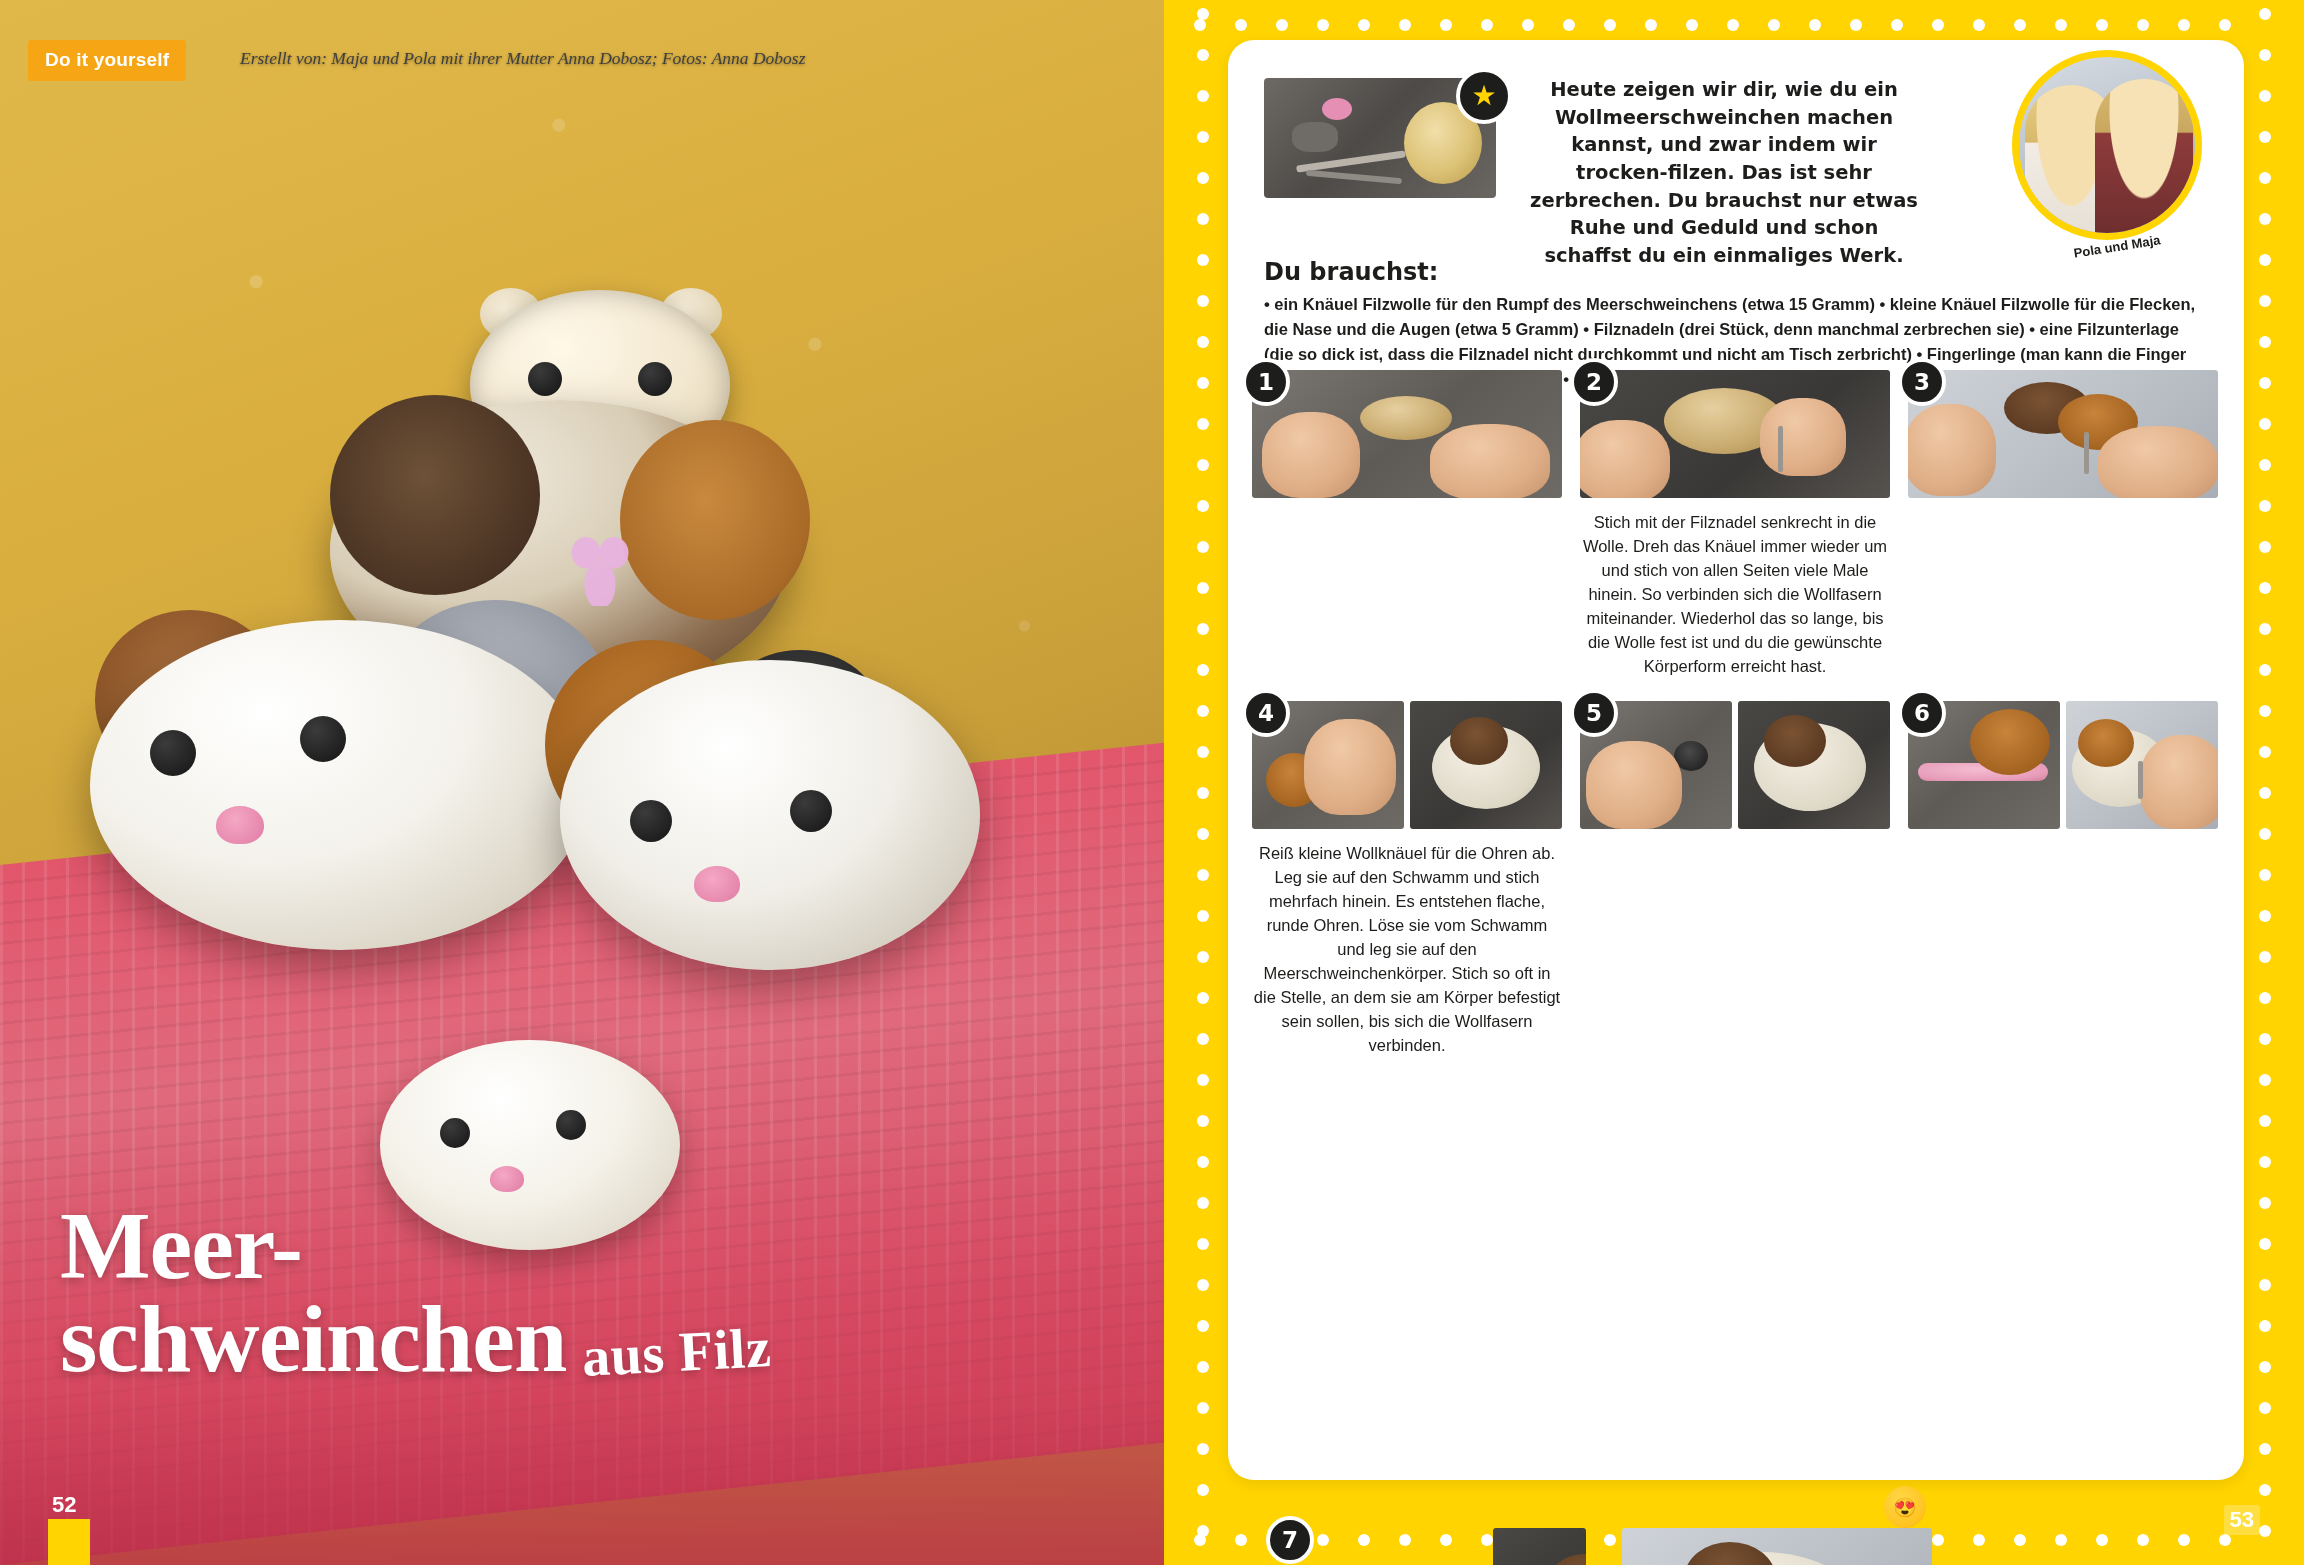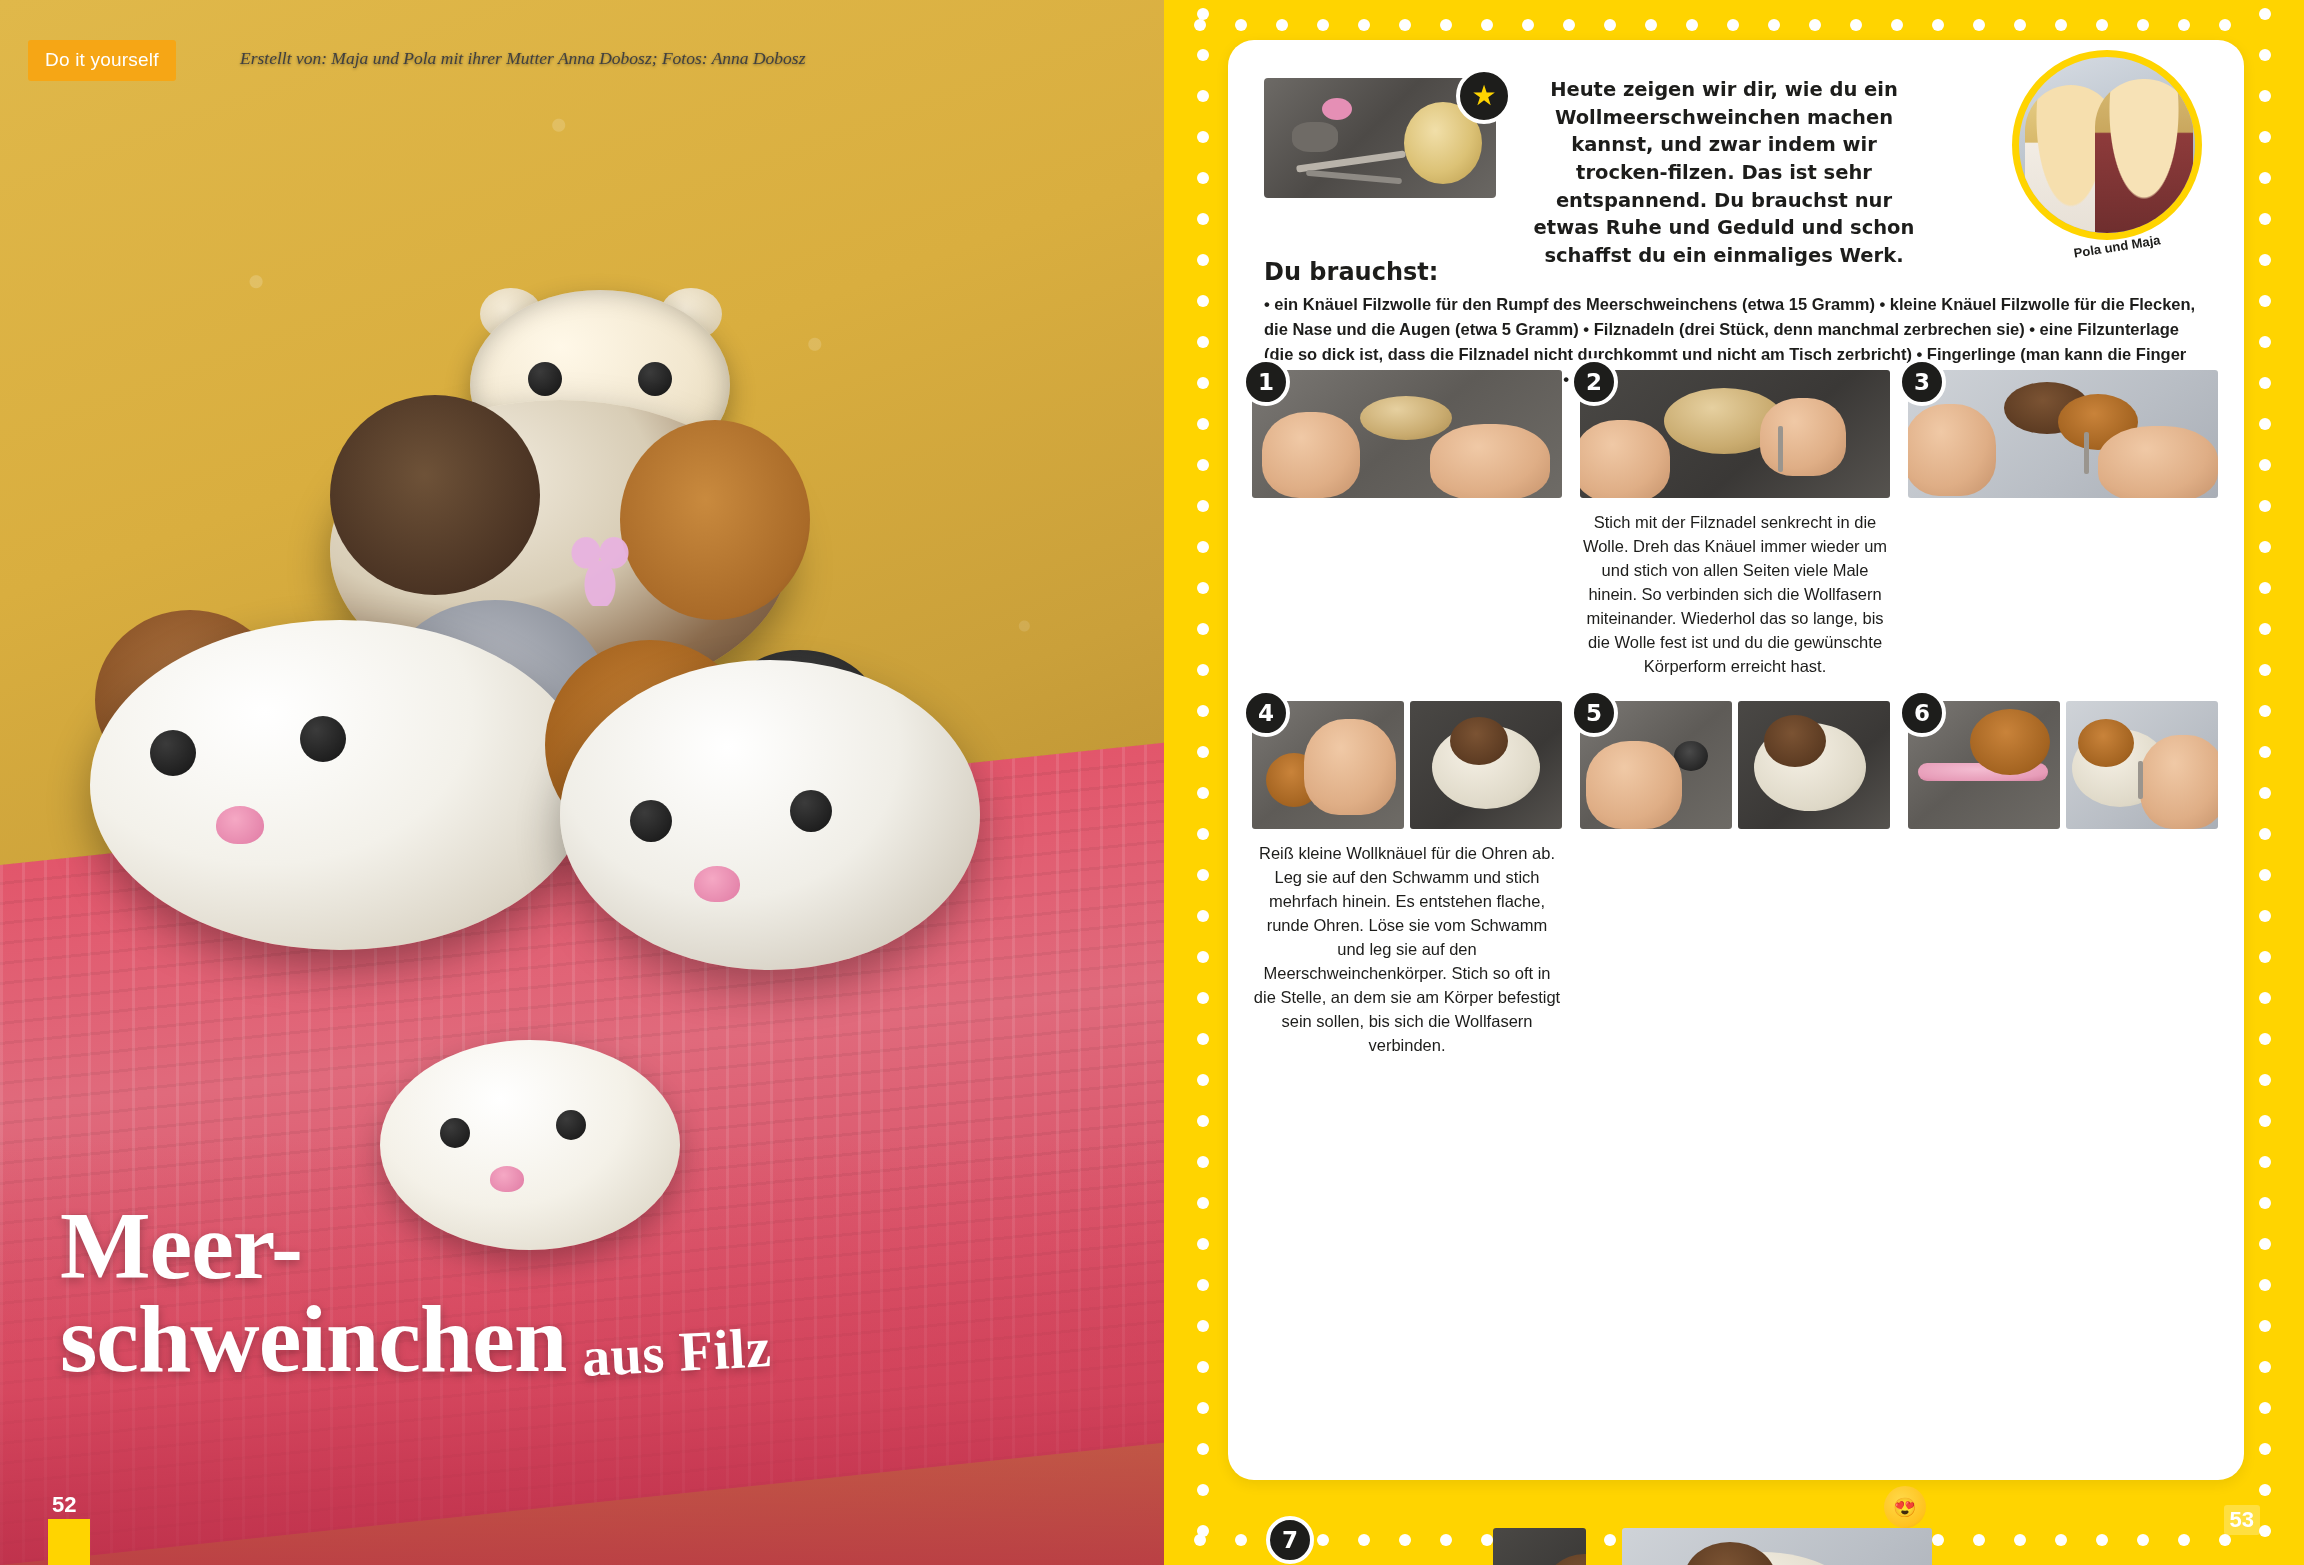--- a/index.html
+++ b/index.html
@@ -111,21 +111,21 @@
 
   .gp-baby {
     left: 380px; top: 1040px; width: 300px; height: 210px;
     background: radial-gradient(ellipse at 40% 28%, #ffffff 0%, #f4f1e8 50%, #ded8c9 85%, #c6bfae 100%);
     box-shadow: 0 12px 30px rgba(0,0,0,0.28);
   }
 
   .label-diy {
     position: absolute; left: 28px; top: 40px;
     background: #f6a615; color: #ffffff;
-    font-weight: normal; font-size: 19px; letter-spacing: 0.2px;
+    font-weight: bold; font-size: 19px; letter-spacing: 0.2px;
     padding: 9px 17px 10px 17px; border-radius: 3px;
     font-family: "Liberation Sans", sans-serif;
     z-index: 6;
   }
   .credit {
     position: absolute; left: 240px; top: 48px;
     color: #404040; font-style: italic; font-size: 17.5px;
     font-family: "Liberation Serif", serif;
     text-shadow: 0 1px 3px rgba(0,0,0,0.4);
     z-index: 6; white-space: nowrap;
@@ -509,21 +509,21 @@
 
     <div class="intro-photo">
       <div class="wool"></div>
       <div class="gray1"></div>
       <div class="pink"></div>
       <div class="needle1"></div>
       <div class="needle2"></div>
     </div>
     <div class="star-badge">★</div>
 
-    <div class="intro-text">Heute zeigen wir dir, wie du ein Wollmeerschweinchen machen kannst, und zwar indem wir trocken-filzen. Das ist sehr entspannend. Du brauchst nur etwas Ruhe und Geduld und schon schaffst du ein einmaliges Werk.</div>
+    <div class="intro-text">Heute zeigen wir dir, wie du ein Wollmeerschweinchen machen kannst, und zwar indem wir trocken-filzen. Das ist sehr zerbrechen. Du brauchst nur etwas Ruhe und Geduld und schon schaffst du ein einmaliges Werk.</div>
 
     <div class="avatar-wrap">
       <div class="avatar">
         <div class="av-girl1"></div>
         <div class="av-girl2"></div>
       </div>
       <div class="av-caption">Pola und Maja</div>
     </div>
 
     <div class="needs-title">Du brauchst:</div>

